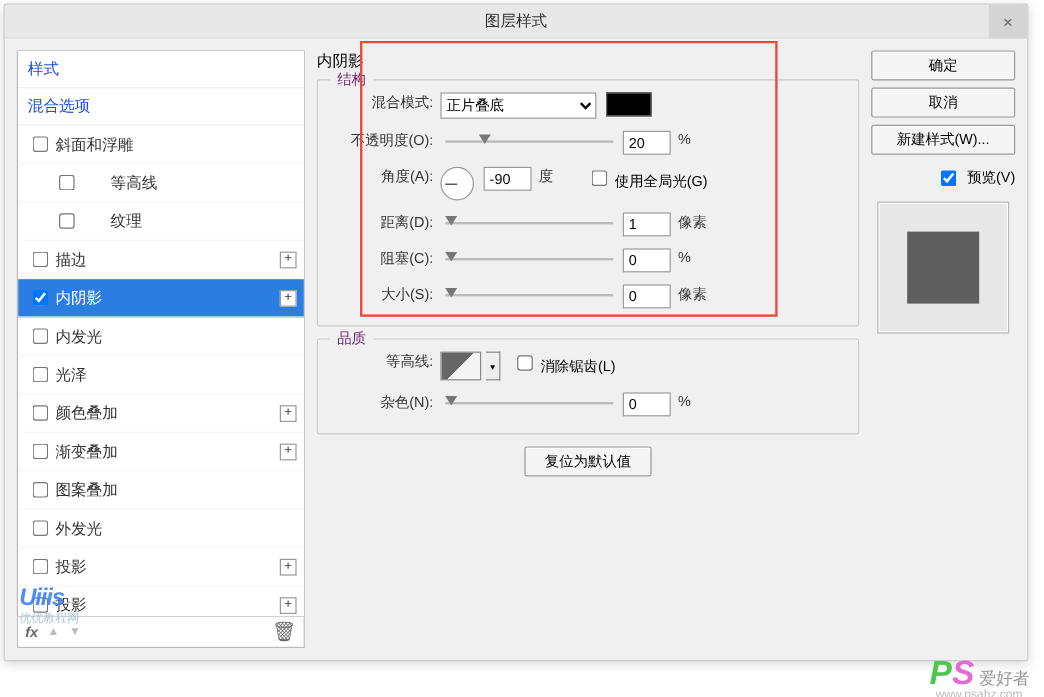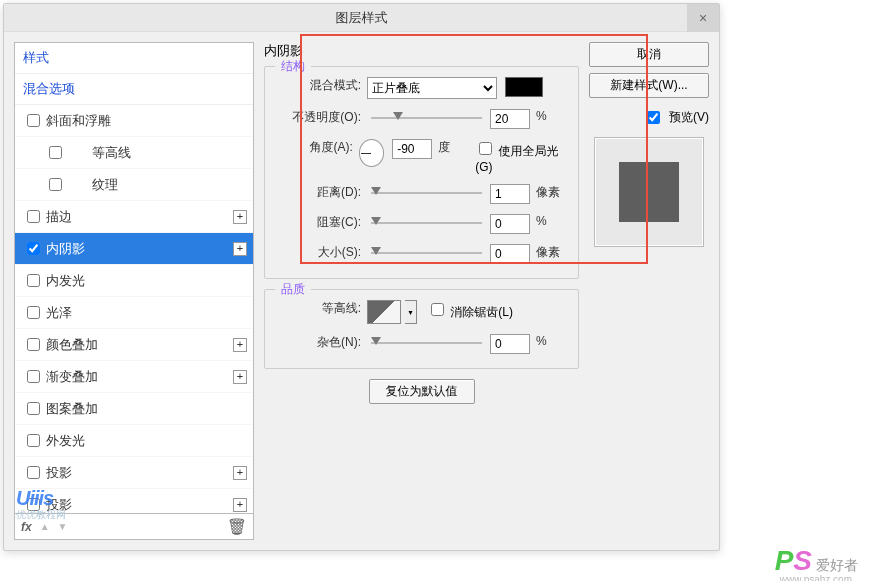--- a/index.html
+++ b/index.html
@@ -1,36 +1,36 @@
 <!DOCTYPE html>
 <html><head>
   <meta charset="utf-8">
   <style>
     * { box-sizing: border-box; font-family: "Microsoft YaHei", "SimSun", sans-serif; }
     body { margin: 0; background: #fff; width: 870px; height: 581px; position: relative; }
-    .dialog { position: absolute; top: 3px; left: 3px; width: 717px; height: 548px; background: #f0f0f0; border: 1px solid #ccc; border-radius: 2px; box-shadow: 0 2px 10px rgba(0,0,0,0.15); }
+    .dialog { position: absolute; top: 3px; left: 3px; width: 854px; height: 548px; background: #f0f0f0; border: 1px solid #ccc; border-radius: 2px; box-shadow: 0 2px 10px rgba(0,0,0,0.15); }
     .titlebar { height: 28px; background: #e8e8e8; display: flex; align-items: center; justify-content: center; position: relative; border-bottom: 1px solid #ddd; }
     .titlebar-title { font-size: 13px; color: #333; }
     .close-btn { position: absolute; right: 0; top: 0; width: 32px; height: 28px; background: #d4d4d4; display: flex; align-items: center; justify-content: center; color: #666; cursor: pointer; font-size: 14px; }
     .body { display: flex; padding: 10px; height: calc(100% - 28px); gap: 10px; }
     .sidebar { width: 240px; display: flex; flex-direction: column; }
     .style-list { flex: 1; background: #fff; border: 1px solid #bbb; overflow-y: auto; }
     .style-hdr { padding: 6px 8px; font-size: 13px; color: #1d4ed8; border-bottom: 1px solid #eee; }
     .style-item { display: flex; align-items: center; padding: 6px 8px; font-size: 13px; color: #333; border-bottom: 1px solid #f5f5f5; position: relative; cursor: pointer; }
     .style-item.selected { background: #2a7de1; color: #fff; }
     .style-item input[type=checkbox] { margin-right: 6px; }
     .style-item.indent { padding-left: 30px; gap: 24px; }
     .style-item .add-btn { position: absolute; right: 6px; top: 50%; transform: translateY(-50%); width: 14px; height: 14px; border: 1px solid #999; display: flex; align-items: center; justify-content: center; font-size: 11px; line-height: 1; background: #fff; color: #333; }
     .sidebar-footer { height: 26px; border: 1px solid #bbb; border-top: none; background: #fff; display: flex; align-items: center; padding: 0 6px; gap: 8px; color: #888; }
     .fx-icon { font-style: italic; font-weight: bold; color: #666; font-size: 12px; }
     .arrow { font-size: 10px; color: #bbb; }
     .trash { margin-left: auto; color: #666; }
     .main { flex: 1; position: relative; }
     .fieldset { border: 1px solid #ccc; border-radius: 2px; padding: 10px 12px 12px; margin-bottom: 10px; position: relative; }
-    .fieldset-label { position: absolute; top: -9px; left: 10px; background: #f0f0f0; padding: 0 6px; font-size: 12px; color: #8b5cf6; }
+    .fieldset-label { position: absolute; top: -9px; left: 10px; background: #f0f0f0; padding: 0 6px; font-size: 12px; color: #701a75; }
     .red-box { position: absolute; border: 2px solid #e74c3c; top: 30px; left: 296px; width: 348px; height: 230px; pointer-events: none; }
     .row { display: flex; margin-bottom: 10px; font-size: 12px; }
     .row-label { width: 90px; text-align: right; padding-right: 6px; color: #333; }
     .select { width: 130px; height: 22px; font-size: 12px; border: 1px solid #999; background: #fff; }
     .swatch { width: 38px; height: 20px; background: #000; border: 1px solid #666; margin-left: 8px; }
     .slider { flex: 1; max-width: 140px; height: 18px; position: relative; margin: 0 8px 0 4px; }
     .slider-track { position: absolute; top: 8px; left: 0; right: 0; height: 2px; background: #bbb; }
     .slider-thumb { position: absolute; top: 3px; width: 0; height: 0; border-left: 5px solid transparent; border-right: 5px solid transparent; border-top: 8px solid #777; }
     .num-input { width: 40px; height: 20px; font-size: 12px; text-align: left; padding: 0 4px; border: 1px solid #999; }
     .unit { margin-left: 6px; color: #333; width: 30px; }
@@ -218,20 +218,21 @@
           <span class="unit">%</span>
         </div>
       </div>
 
       <div class="btn-row">
         <button class="ps-button">复位为默认值</button>
       </div>
     </div>
 
     <div class="right-col">
+      <button class="ps-button">确定</button>
       <button class="ps-button">取消</button>
       <button class="ps-button">新建样式(W)...</button>
       <label class="preview-chk">
           <input type="checkbox" checked="" style=""> 
           <span>预览(V)</span>
         </label>
       <div class="preview-box">
           <div class="preview-inner"></div>
         </div>
     </div>

